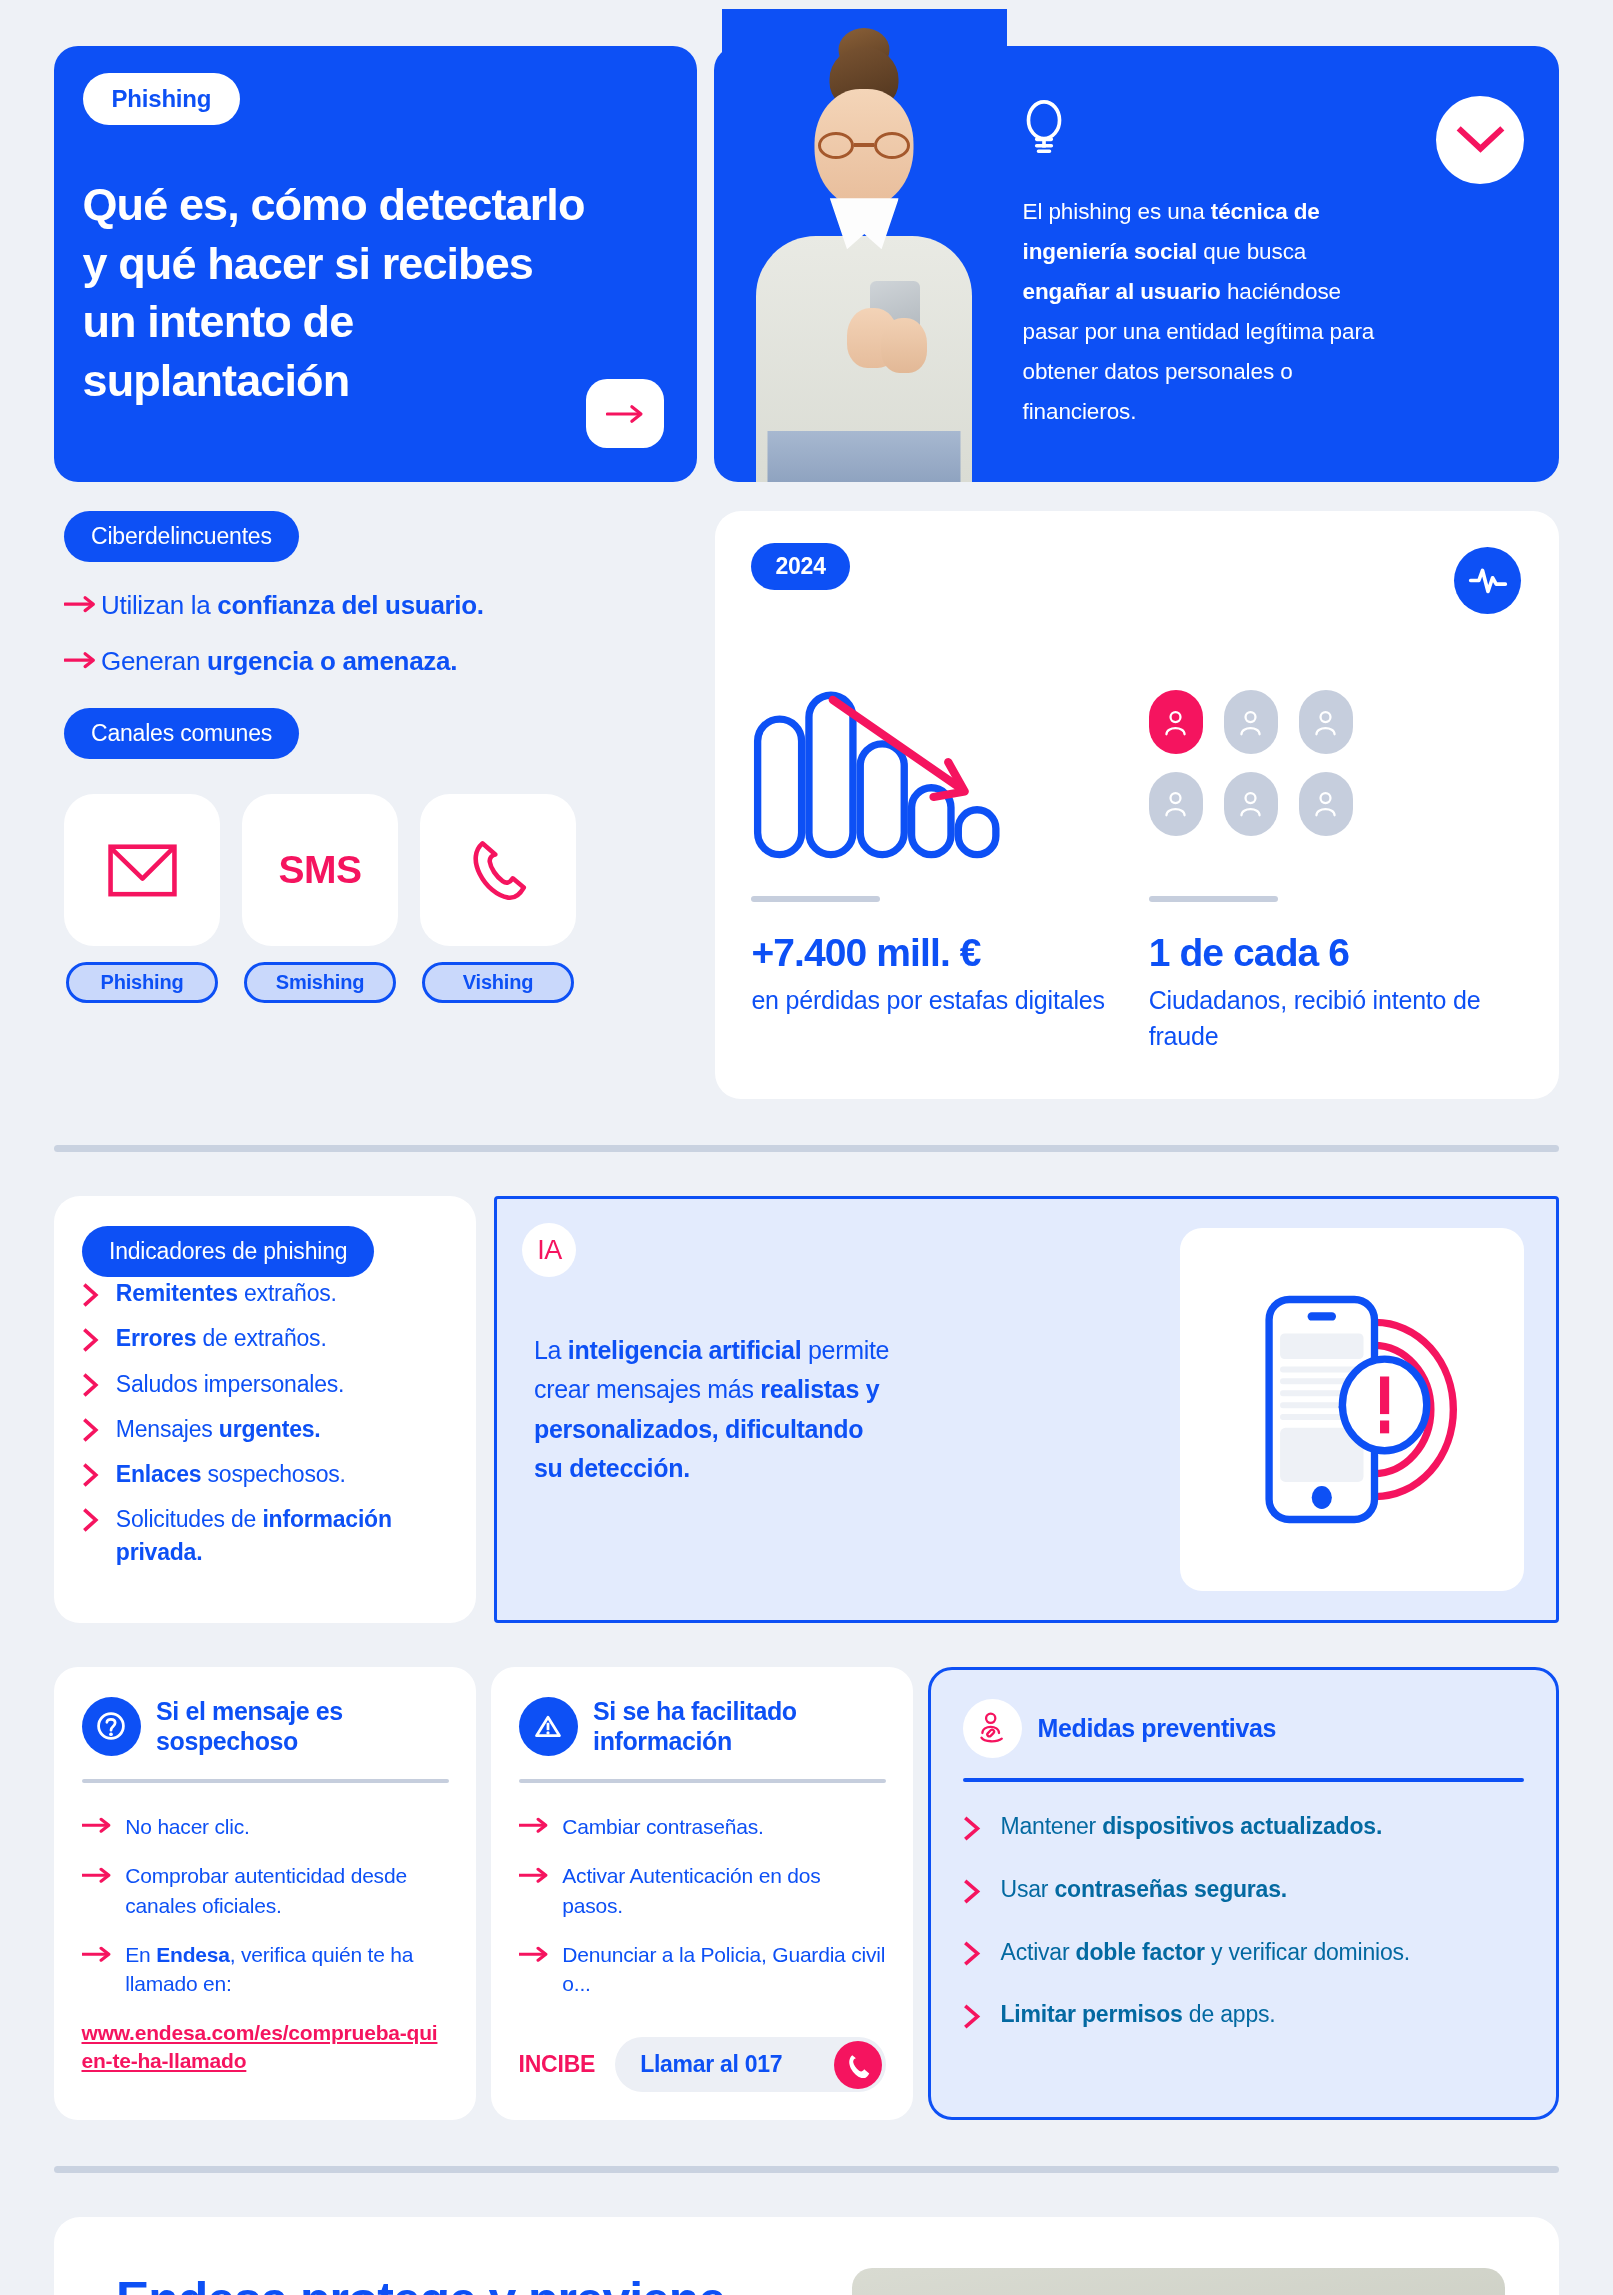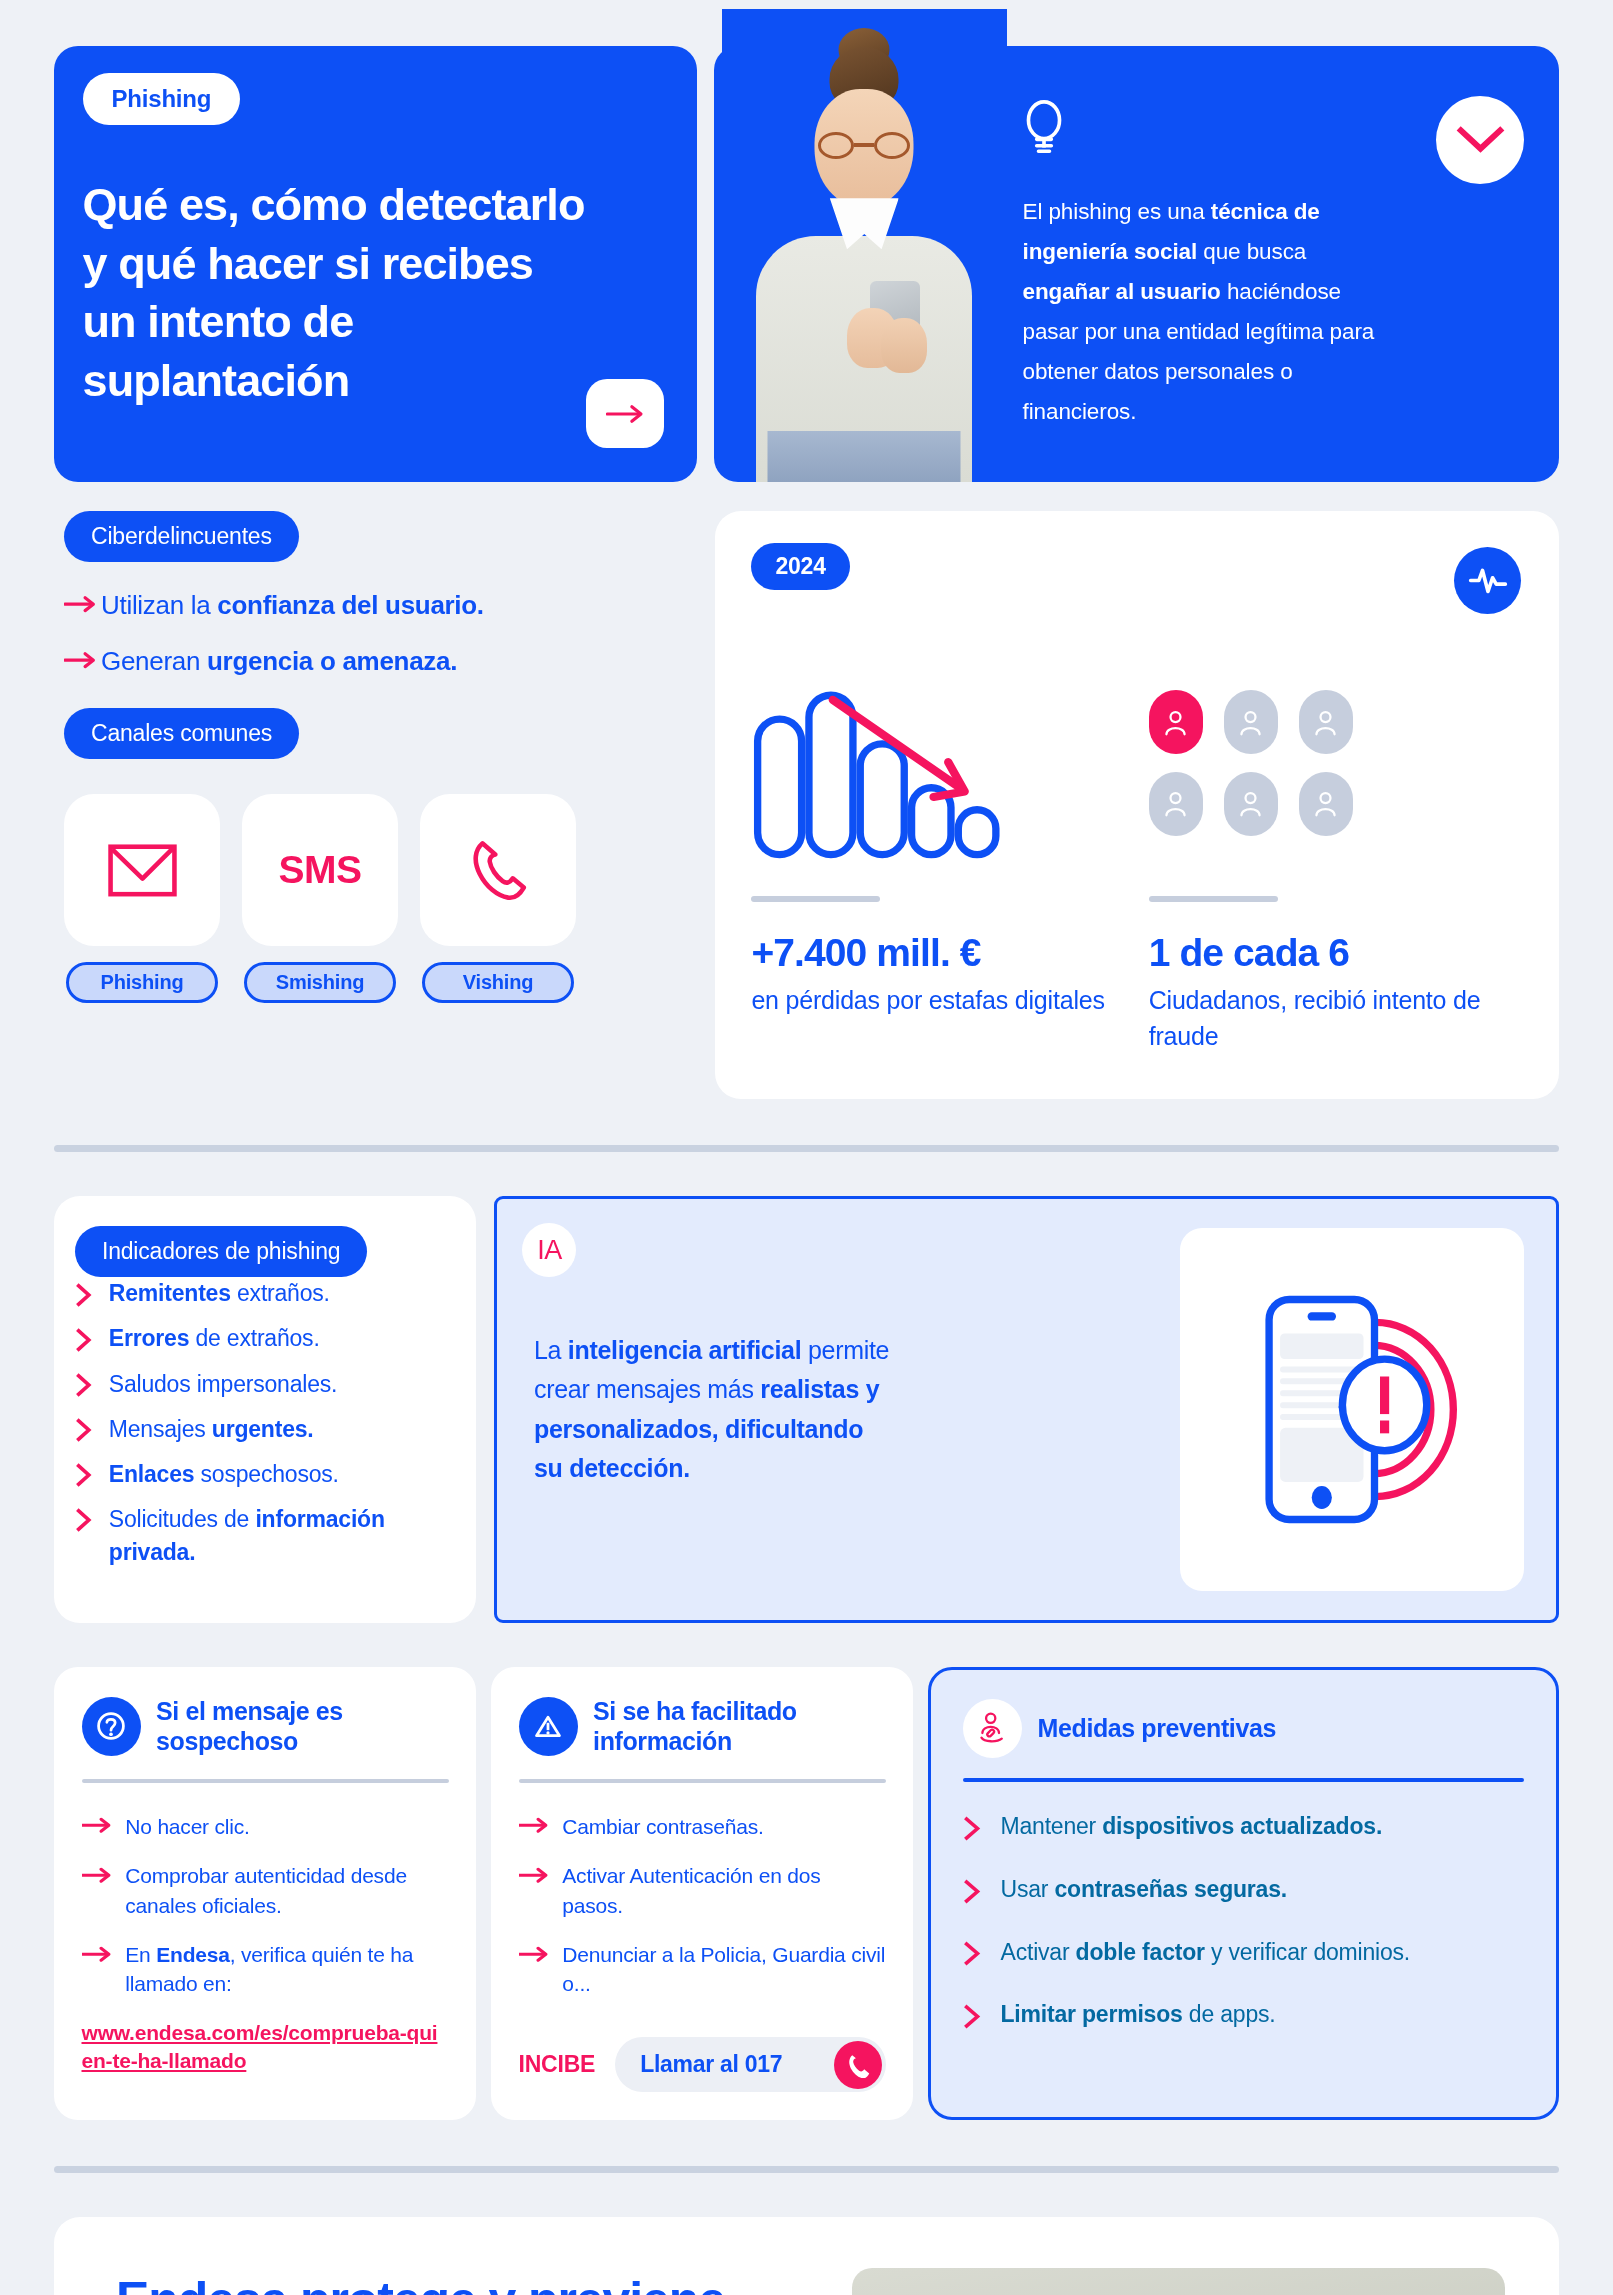--- a/index.html
+++ b/index.html
@@ -128,29 +128,29 @@
   .people { display: grid; grid-template-columns: repeat(3, 54px); gap: 17.4px 21px; }
   .person { width: 54px; height: 64px; border-radius: 459px; background: #c6cedd;
             display: flex; align-items: center; justify-content: center; }
   .person.hi { background: #f5145f; }
 
   
   .divider { height: 7.3px; background: #c9d2e0; border-radius: 3.7px; margin: 46px 54px 0; }
 
   
   .sec3 { display: flex; gap: 18.4px; padding: 44px 54px 0 54px; align-items: stretch; }
-  .ind-card { width: 422px; background: #fff; border-radius: 26px; padding: 30px 21px 32px; }
+  .ind-card { width: 422px; background: #fff; border-radius: 26px; padding: 30px 28px 32px; }
   .chev-list { }
   .c-row { display: flex; align-items: flex-start; gap: 13.8px; margin-bottom: 12px; }
   .c-row .ic { flex: none; width: 20px; padding-top: 5.5px; }
   .c-row .tx { color: #0d50f5; font-size: 23px; line-height: 1.44; letter-spacing: -0.2px; }
   .c-row .tx b { font-weight: 700; }
 
   .ia-card {
-    flex: 1; background: #e3ebfd; border: 3.7px solid #0d50f5; border-radius: 9px;
+    flex: 1; background: #e3ebfd; border: 3.7px solid #0d50f5; border-radius: 4px;
     position: relative; padding: 29px 32px 29px; display: flex; align-items: center;
   }
   .ia-badge {
     position: absolute; left: 25px; top: 24px; width: 54px; height: 54px;
     border-radius: 50%; background: #fff; display: flex; align-items: center; justify-content: center;
     color: #f5145f; font-size: 27px; letter-spacing: -0.5px;
   }
   .ia-text { color: #0d50f5; font-size: 25px; line-height: 1.58; width: 363px; letter-spacing: -0.3px; margin-left: 4.6px; }
   .ia-text b { font-weight: 700; }
   .ia-illus {

